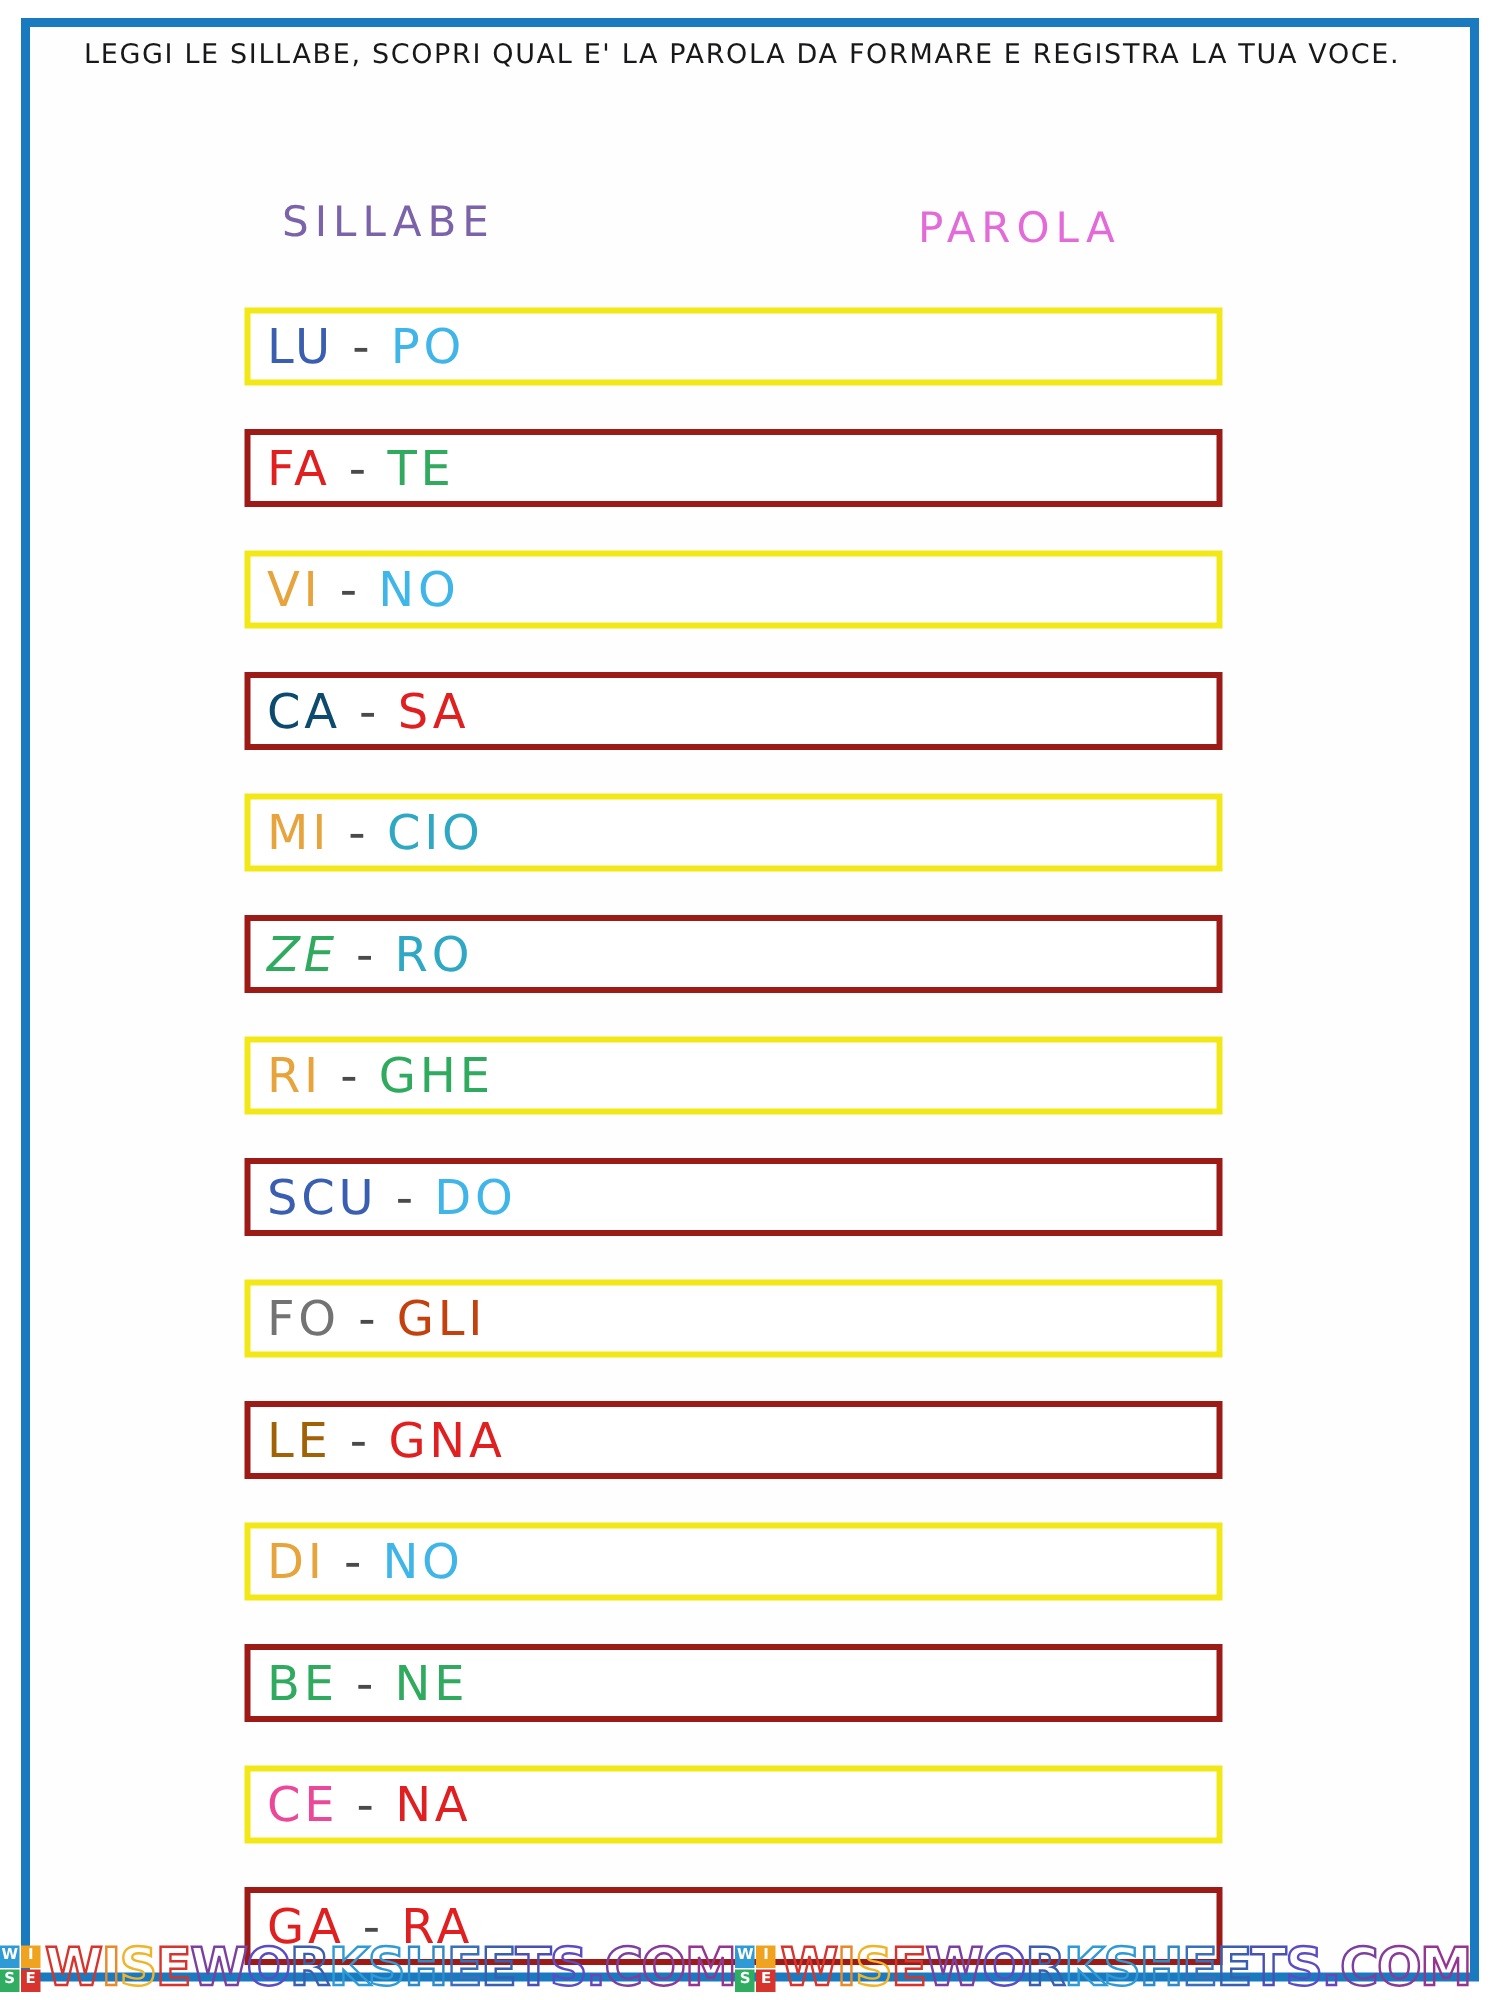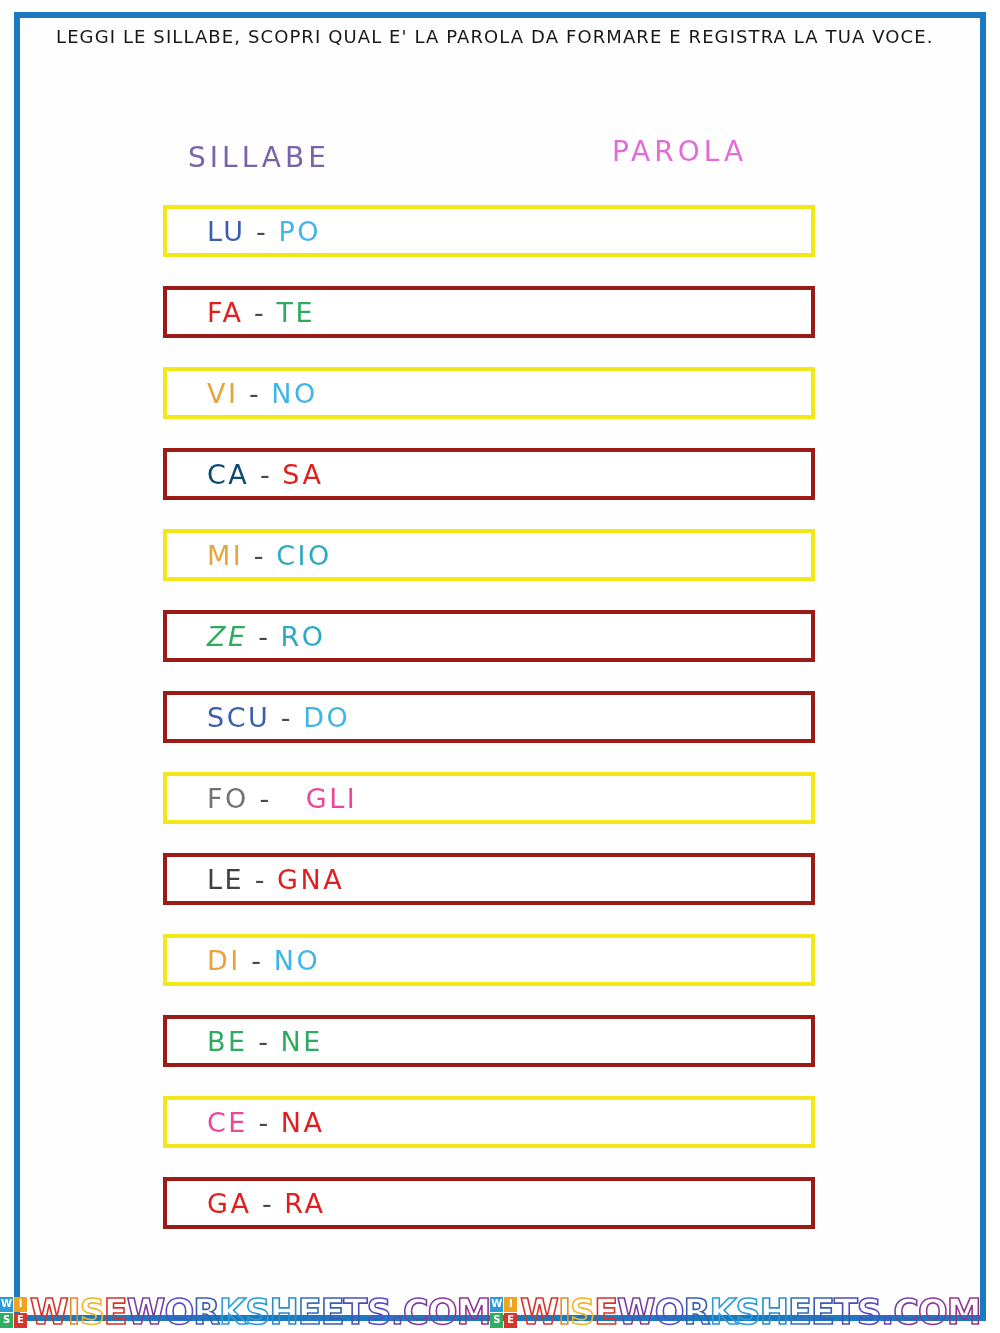--- a/index.html
+++ b/index.html
@@ -45,21 +45,21 @@
   
   .col-header {
     position: absolute;
     font-family: "DejaVu Sans", sans-serif;
     font-size: 28px;
     letter-spacing: 4px;
     font-weight: 400;
   }
   #header-sillabe {
     left: 188px;
-    top: 141px;
+    top: 131px;
     color: #7a63a8;
   }
   #header-parola {
     left: 612px;
     top: 135px;
     color: #e26bd8;
   }
 
   
   #rows {
@@ -75,23 +75,23 @@
     height: 52px;
     margin-bottom: 29px;
     background: #ffffff;
     display: flex;
     align-items: center;
   }
   .row.yellow { border: 4px solid #f2e818; }
   .row.darkred { border: 4px solid #9d1b16; }
 
   .syllables {
-    padding-left: 40px;
-    font-family: "DejaVu Sans", sans-serif;
-    font-size: 27px;
+    padding-left: 11px;
+    font-family: "DejaVu Sans", sans-serif;
+    font-size: 32px;
     letter-spacing: 2.5px;
     white-space: pre;
     line-height: 1;
   }
   .syllables .sep {
     color: #4a4a4a;
     letter-spacing: 2px;
   }
 
   
@@ -178,30 +178,34 @@
       <div style="flex: 1 1 0%; height: 100%;"></div>
     </div>
     <div class="row yellow">
       <div class="syllables"><span style="color: rgb(232, 164, 60); text-align: right;">MI</span><span class="sep"> - </span><span style="color: rgb(47, 168, 196);">CIO</span></div>
       <div style="flex: 1 1 0%; height: 100%;"></div>
     </div>
     <div class="row darkred">
       <div class="syllables"><span style="color: rgb(47, 170, 94); font-style: italic;">ZE</span><span class="sep"> - </span><span style="color: rgb(47, 168, 196);">RO</span></div>
       <div style="flex: 1 1 0%; height: 100%;"></div>
     </div>
+    <div class="row yellow">
+      <div class="syllables"><span style="color: rgb(232, 164, 60);">RI</span><span class="sep"> - </span><span style="color: rgb(47, 170, 94);">GHE</span></div>
+      <div style="flex: 1 1 0%; height: 100%;"></div>
+    </div>
     <div class="row darkred">
       <div class="syllables"><span style="color: rgb(58, 95, 176);">SCU</span><span class="sep"> - </span><span style="color: rgb(63, 181, 232);">DO</span></div>
       <div style="flex: 1 1 0%; height: 100%;"></div>
     </div>
     <div class="row yellow">
-      <div class="syllables"><span style="color: #737373;">FO</span><span class="sep"> - </span><span style="color: #ec4899; margin-left: 24px;">GLI</span></div>
-      <div style="flex: 1 1 0%; height: 100%;"></div>
-    </div>
-    <div class="row darkred">
-      <div class="syllables"><span style="color: #404040;">LE</span><span class="sep"> - </span><span style="color: rgb(224, 32, 32);">GNA</span></div>
+      <div class="syllables"><span style="color: #737373;">FO</span><span class="sep"> - </span><span style="color: #c2410c;">GLI</span></div>
+      <div style="flex: 1 1 0%; height: 100%;"></div>
+    </div>
+    <div class="row darkred">
+      <div class="syllables"><span style="color: #a16207;">LE</span><span class="sep"> - </span><span style="color: rgb(224, 32, 32);">GNA</span></div>
       <div style="flex: 1 1 0%; height: 100%;"></div>
     </div>
     <div class="row yellow">
       <div class="syllables"><span style="color: rgb(232, 164, 60);">DI</span><span class="sep"> - </span><span style="color: rgb(63, 181, 232);">NO</span></div>
       <div style="flex: 1 1 0%; height: 100%;"></div>
     </div>
     <div class="row darkred">
       <div class="syllables"><span style="color: rgb(47, 170, 94);">BE</span><span class="sep"> - </span><span style="color: rgb(47, 170, 94);">NE</span></div>
       <div style="flex: 1 1 0%; height: 100%;"></div>
     </div>

